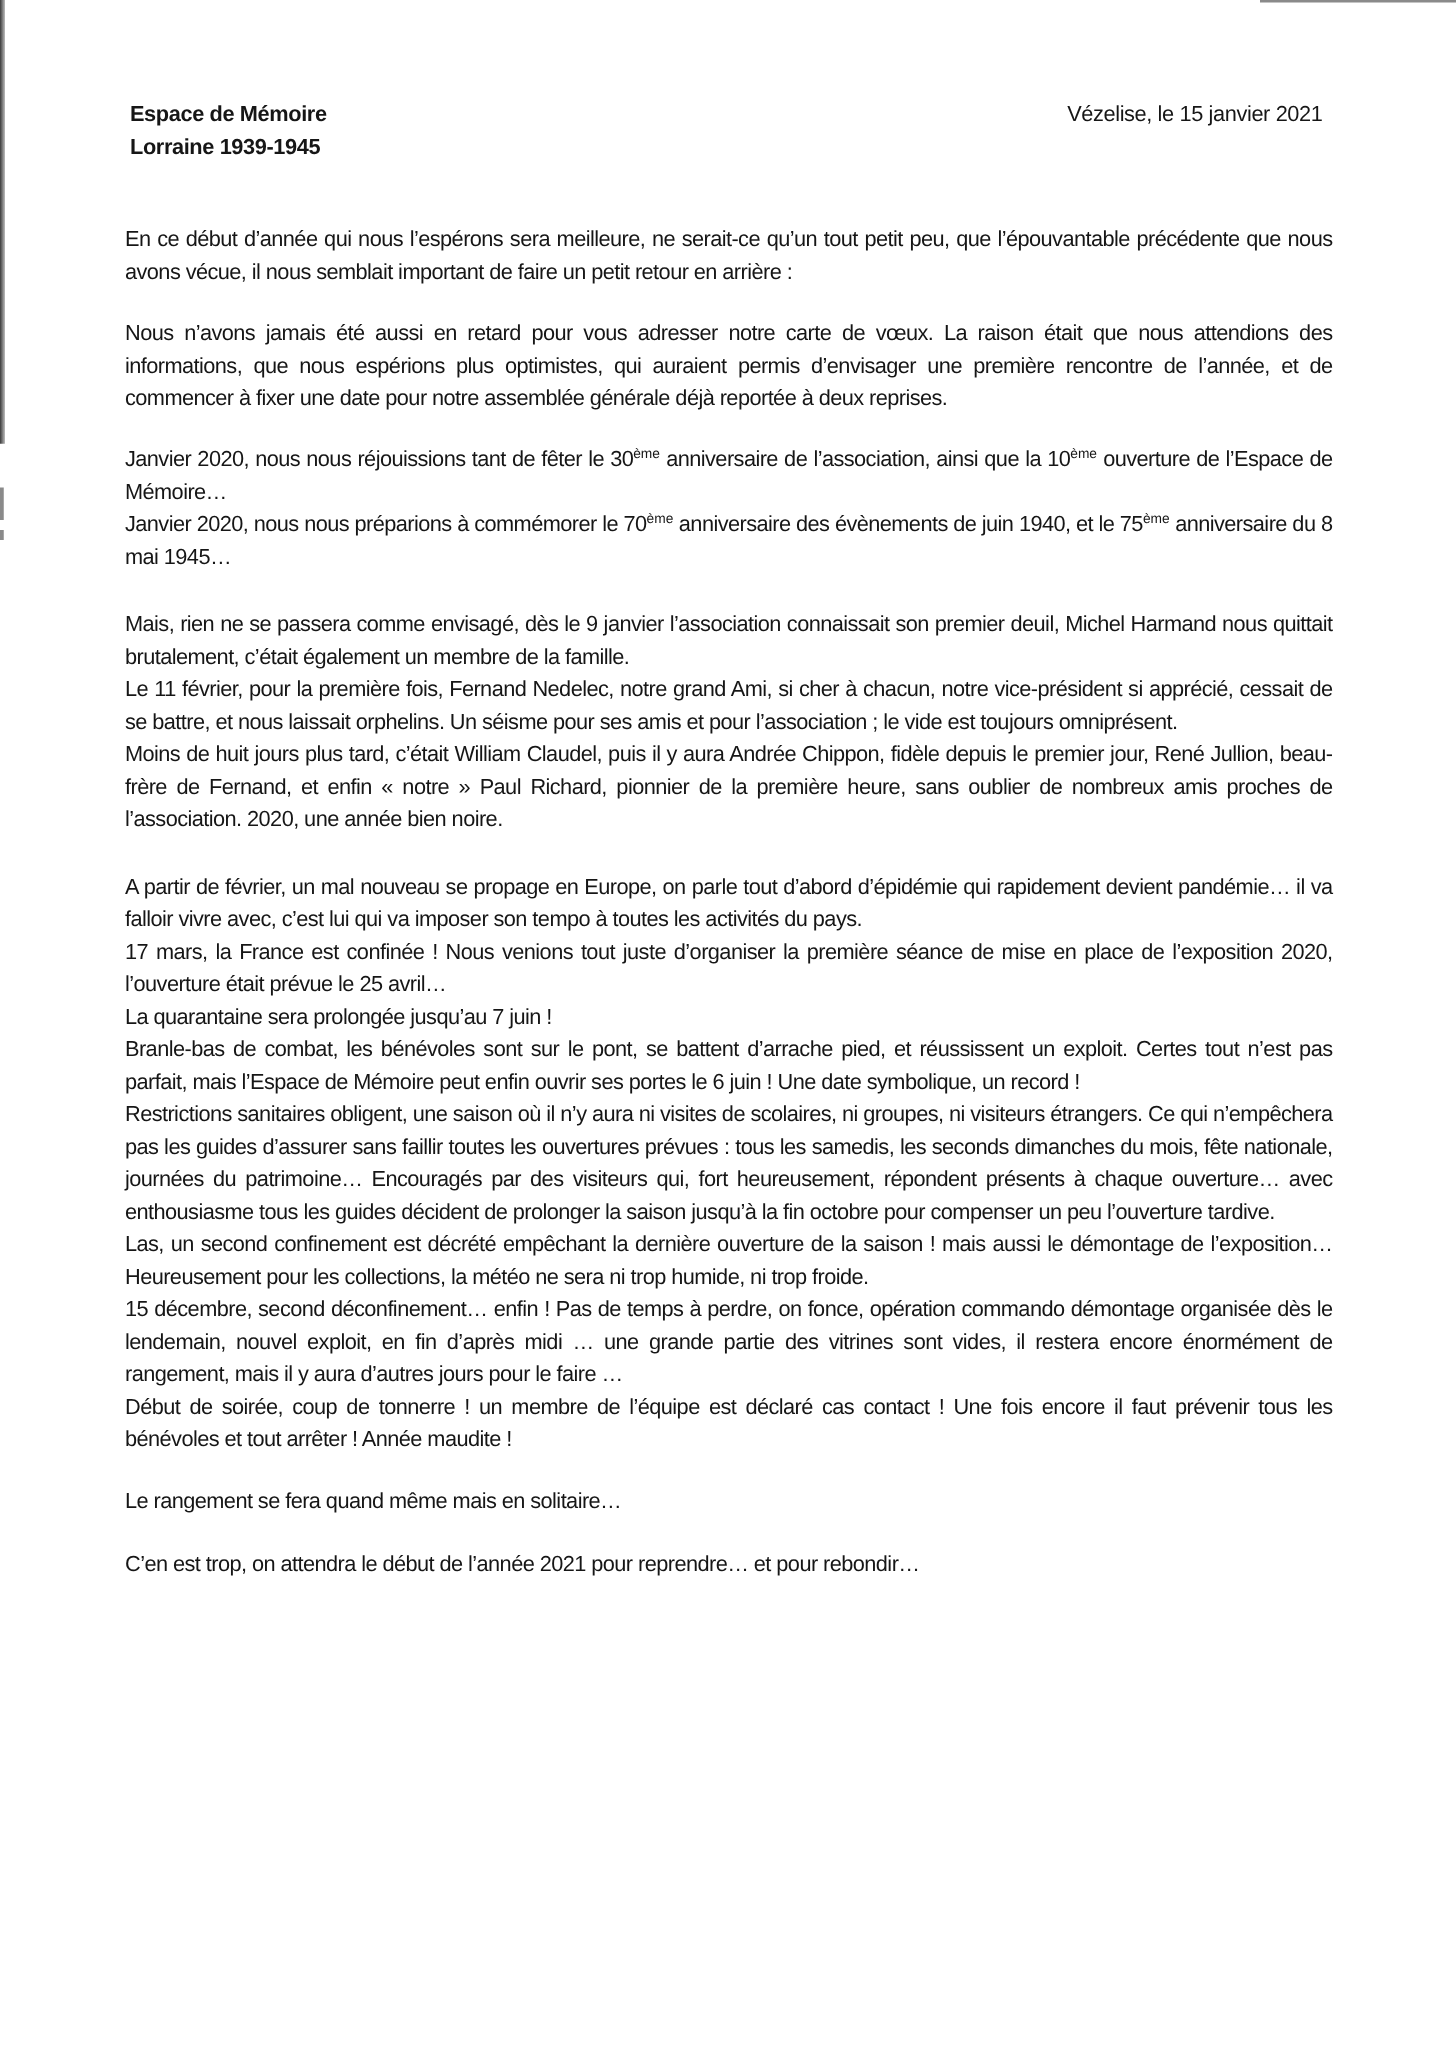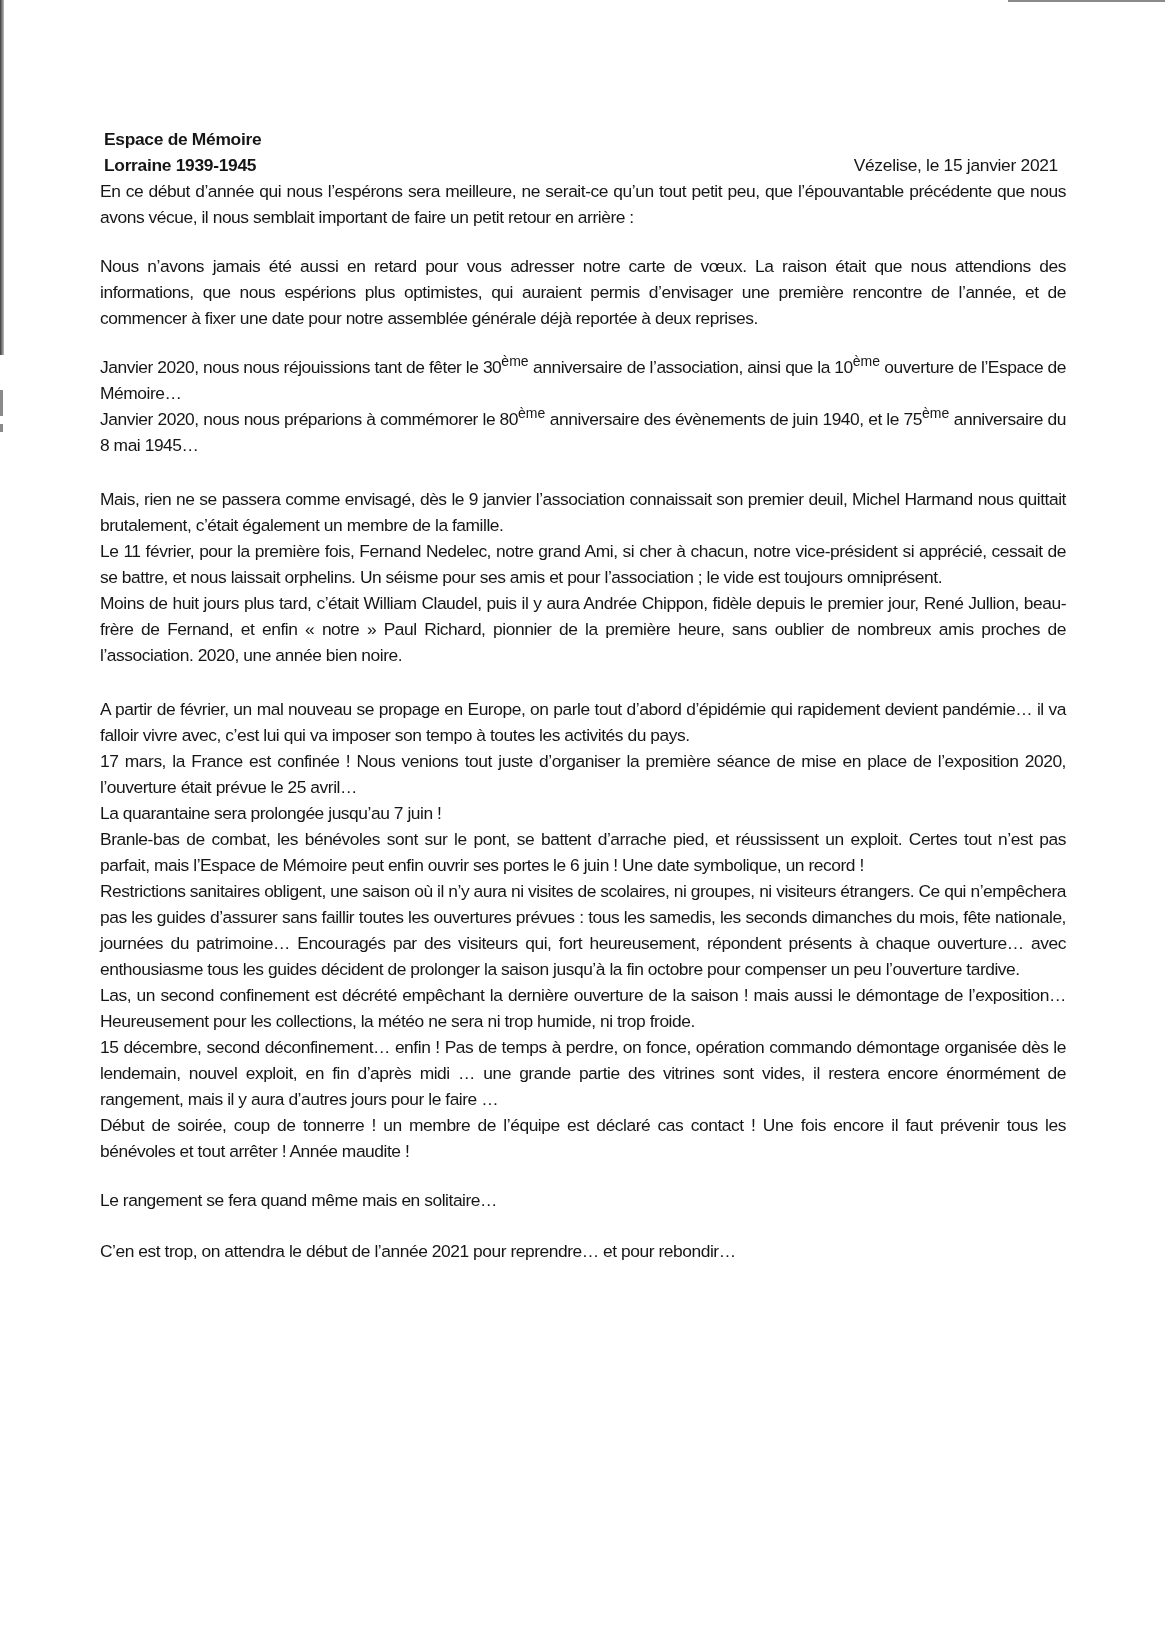--- a/index.html
+++ b/index.html
@@ -42,21 +42,21 @@
     left: 100px;
     top: 78px;
     width: 966px;
     font-size: 17.4px;
     line-height: 26px;
     letter-spacing: -0.45px;
   }
   .header {
     display: flex;
     justify-content: space-between;
-    align-items: flex-end;
+    align-items: flex-start;
     height: 100px;
   }
   .org {
     font-weight: bold;
     padding-left: 4px;
     letter-spacing: -0.3px;
   }
   .org div { line-height: 26px; }
   .dateline {
     padding-top: 0;
@@ -67,21 +67,21 @@
     margin-top: 2px;
     margin-bottom: 23px;
   }
   p {
     margin: 0;
     text-align: justify;
   }
   .para { margin-bottom: 23px; }
   .para-lg { margin-bottom: 28px; }
   sup {
-    font-size: 14px;
+    font-size: 11px;
     line-height: 0;
     vertical-align: 7px;
     letter-spacing: 0;
   }
   .final-1 { margin-bottom: 25px; }
 </style>
 </head>
 <body>
 
 <div class="scan-edge-left"></div>
@@ -99,21 +99,21 @@
     <div class="dateline">Vézelise, le 15 janvier 2021</div>
   </div>
 
 
   <p class="para">En ce début d’année qui nous l’espérons sera meilleure, ne serait-ce qu’un tout petit peu, que l’épouvantable précédente que nous avons vécue, il nous semblait important de faire un petit retour en arrière :</p>
 
   <p class="para">Nous n’avons jamais été aussi en retard pour vous adresser notre carte de vœux. La raison était que nous attendions des informations, que nous espérions plus optimistes, qui auraient permis d’envisager une première rencontre de l’année, et de commencer à fixer une date pour notre assemblée générale déjà reportée à deux reprises.</p>
 
   <div class="para-lg">
     <p><span>Janvier 2020, nous nous réjouissions tant de fêter le 30</span><sup>ème</sup><span> anniversaire de l’association, ainsi que la 10</span><sup>ème</sup><span> ouverture de l’Espace de Mémoire…</span></p>
-    <p><span>Janvier 2020, nous nous préparions à commémorer le 80</span><sup>ème</sup><span> anniversaire des évènements de juin 1940, et le 75</span><sup>ème</sup><span> anniversaire du 8 mai 1945…</span></p>
+    <p><span>Janvier 2020, nous nous préparions à commémorer le 70</span><sup>ème</sup><span> anniversaire des évènements de juin 1940, et le 75</span><sup>ème</sup><span> anniversaire du 8 mai 1945…</span></p>
   </div>
 
   <div class="para-lg">
     <p>Mais, rien ne se passera comme envisagé, dès le 9 janvier l’association connaissait son premier deuil, Michel Harmand nous quittait brutalement, c’était également un membre de la famille.</p>
     <p>Le 11 février, pour la première fois, Fernand Nedelec, notre grand Ami, si cher à chacun, notre vice-président si apprécié, cessait de se battre, et nous laissait orphelins. Un séisme pour ses amis et pour l’association ; le vide est toujours omniprésent.</p>
     <p>Moins de huit jours plus tard, c’était William Claudel, puis il y aura Andrée Chippon, fidèle depuis le premier jour, René Jullion, beau-frère de Fernand, et enfin « notre » Paul Richard, pionnier de la première heure, sans oublier de nombreux amis proches de l’association. 2020, une année bien noire.</p>
   </div>
 
   <div class="para">
     <p>A partir de  février, un mal nouveau se propage en Europe, on parle tout d’abord d’épidémie qui rapidement devient pandémie… il va falloir vivre avec, c’est lui qui va imposer son tempo à toutes les activités du pays.</p>

